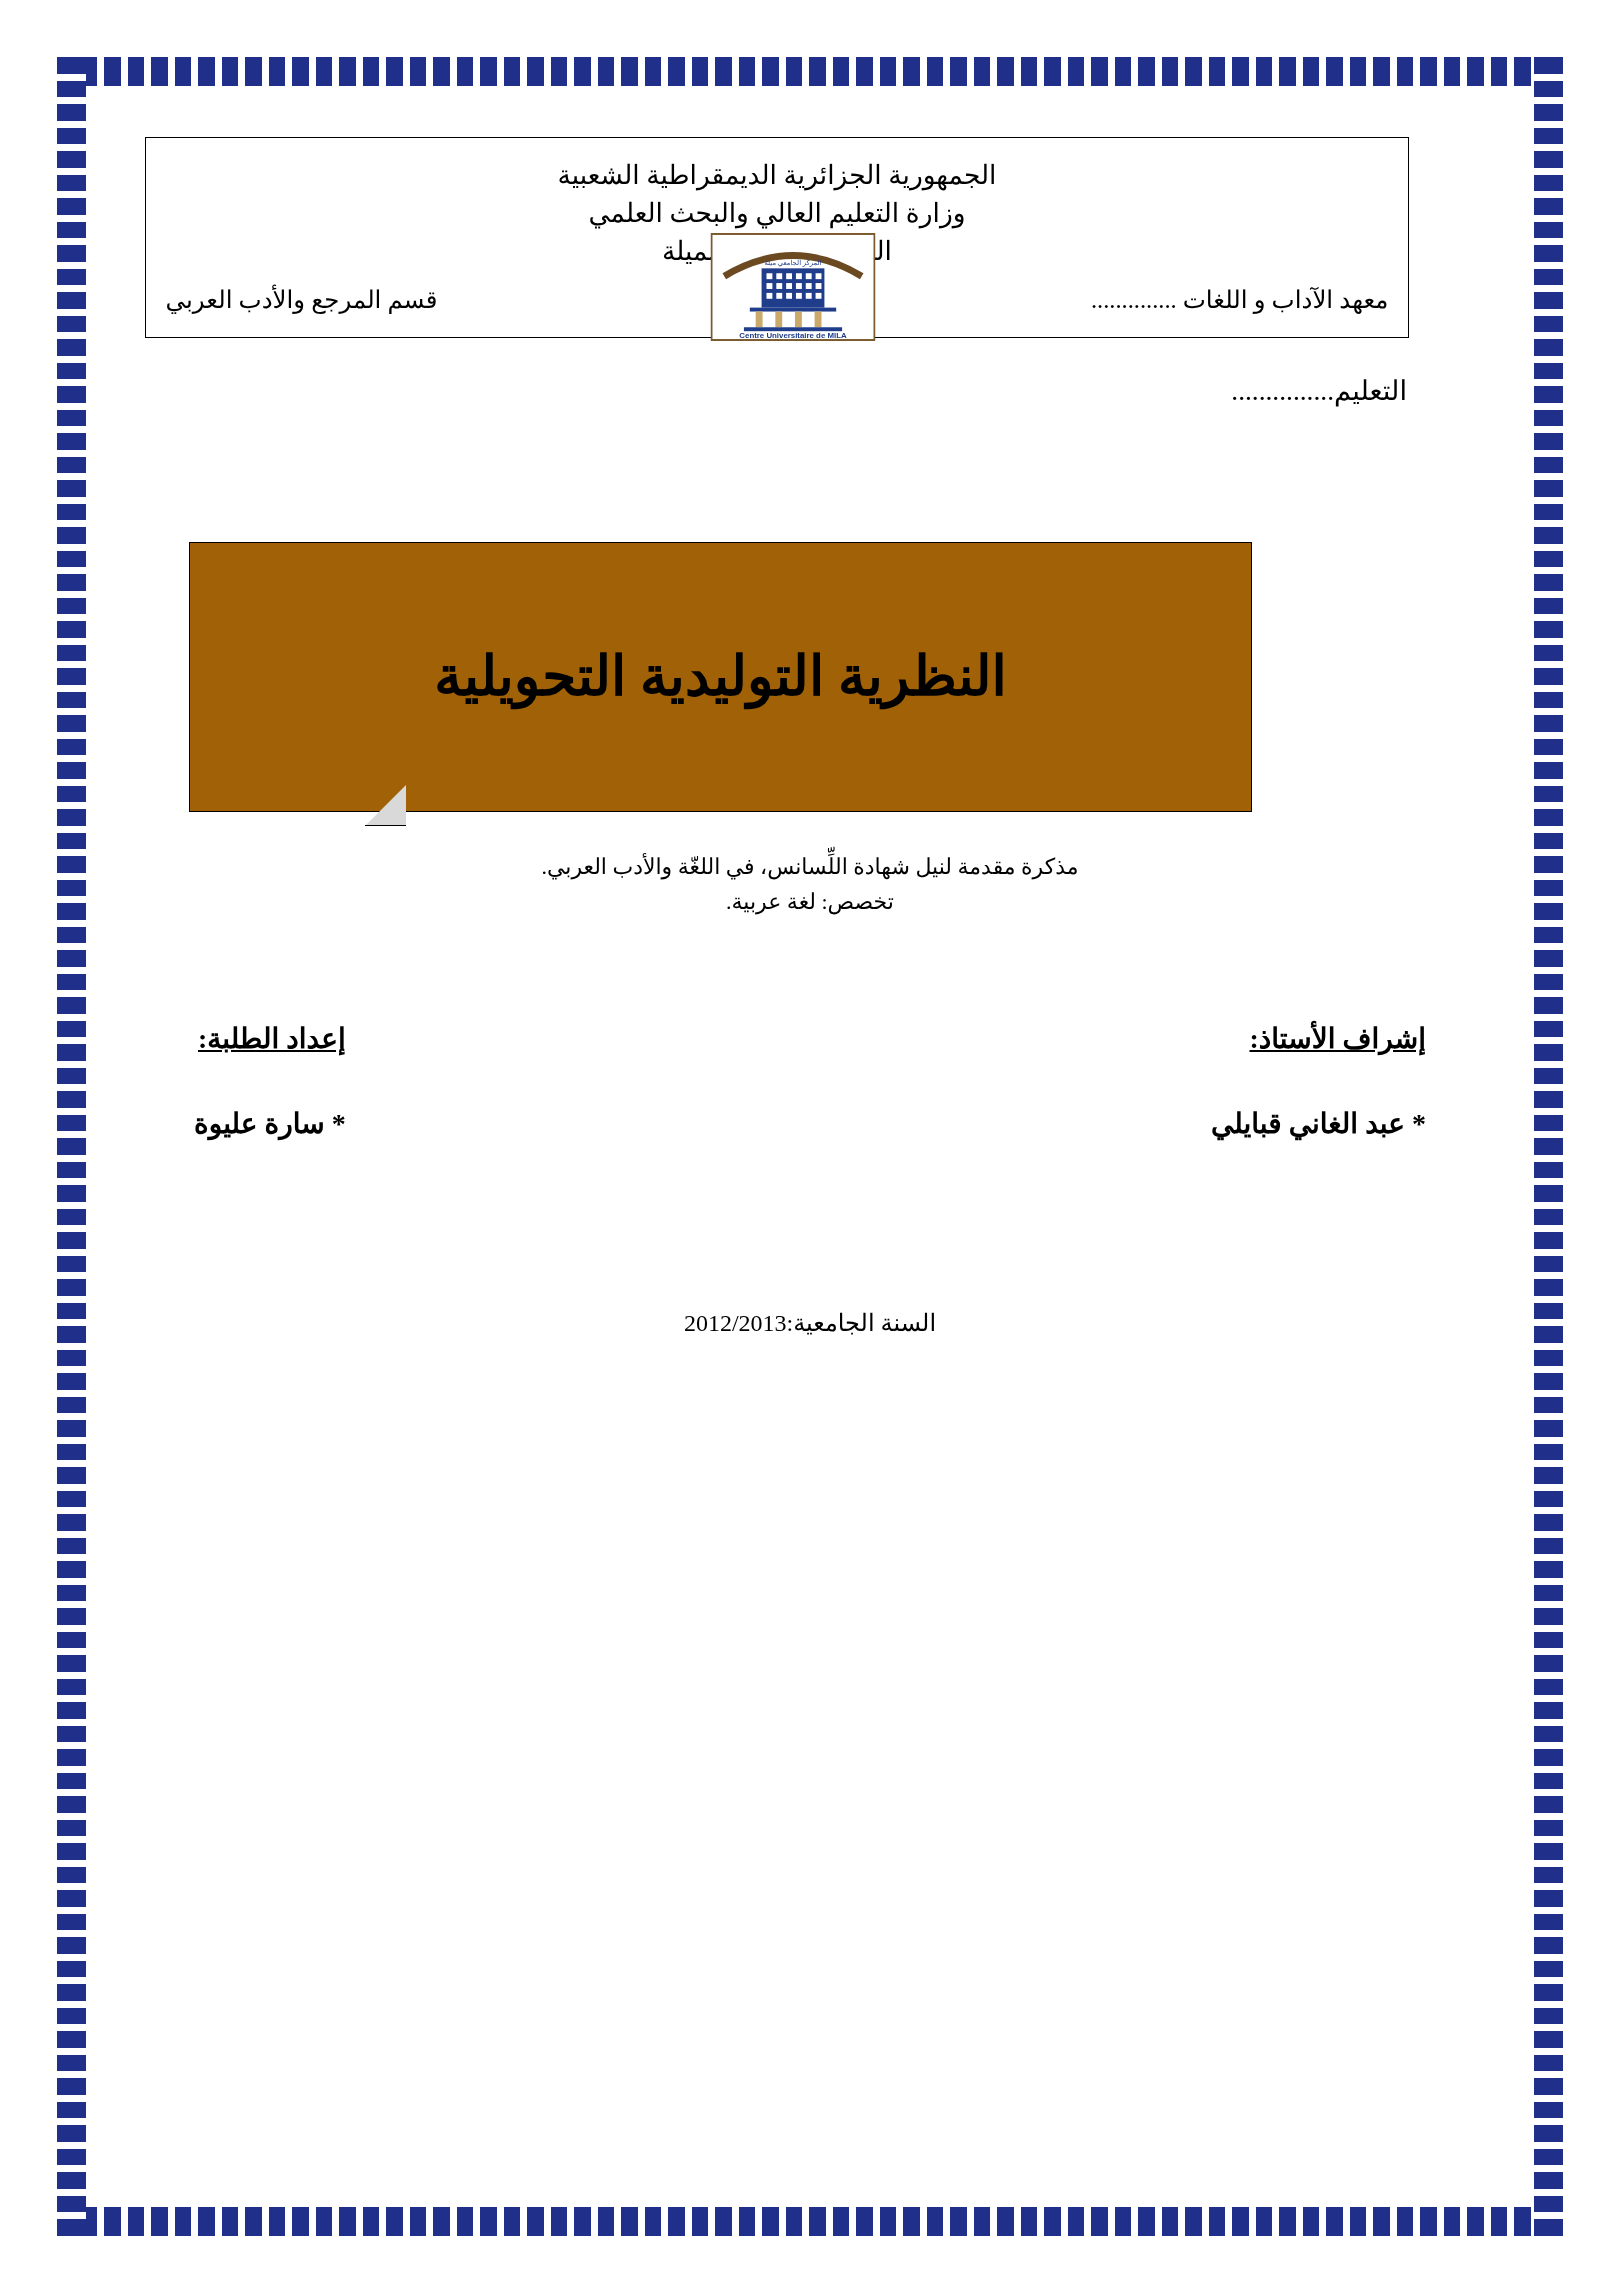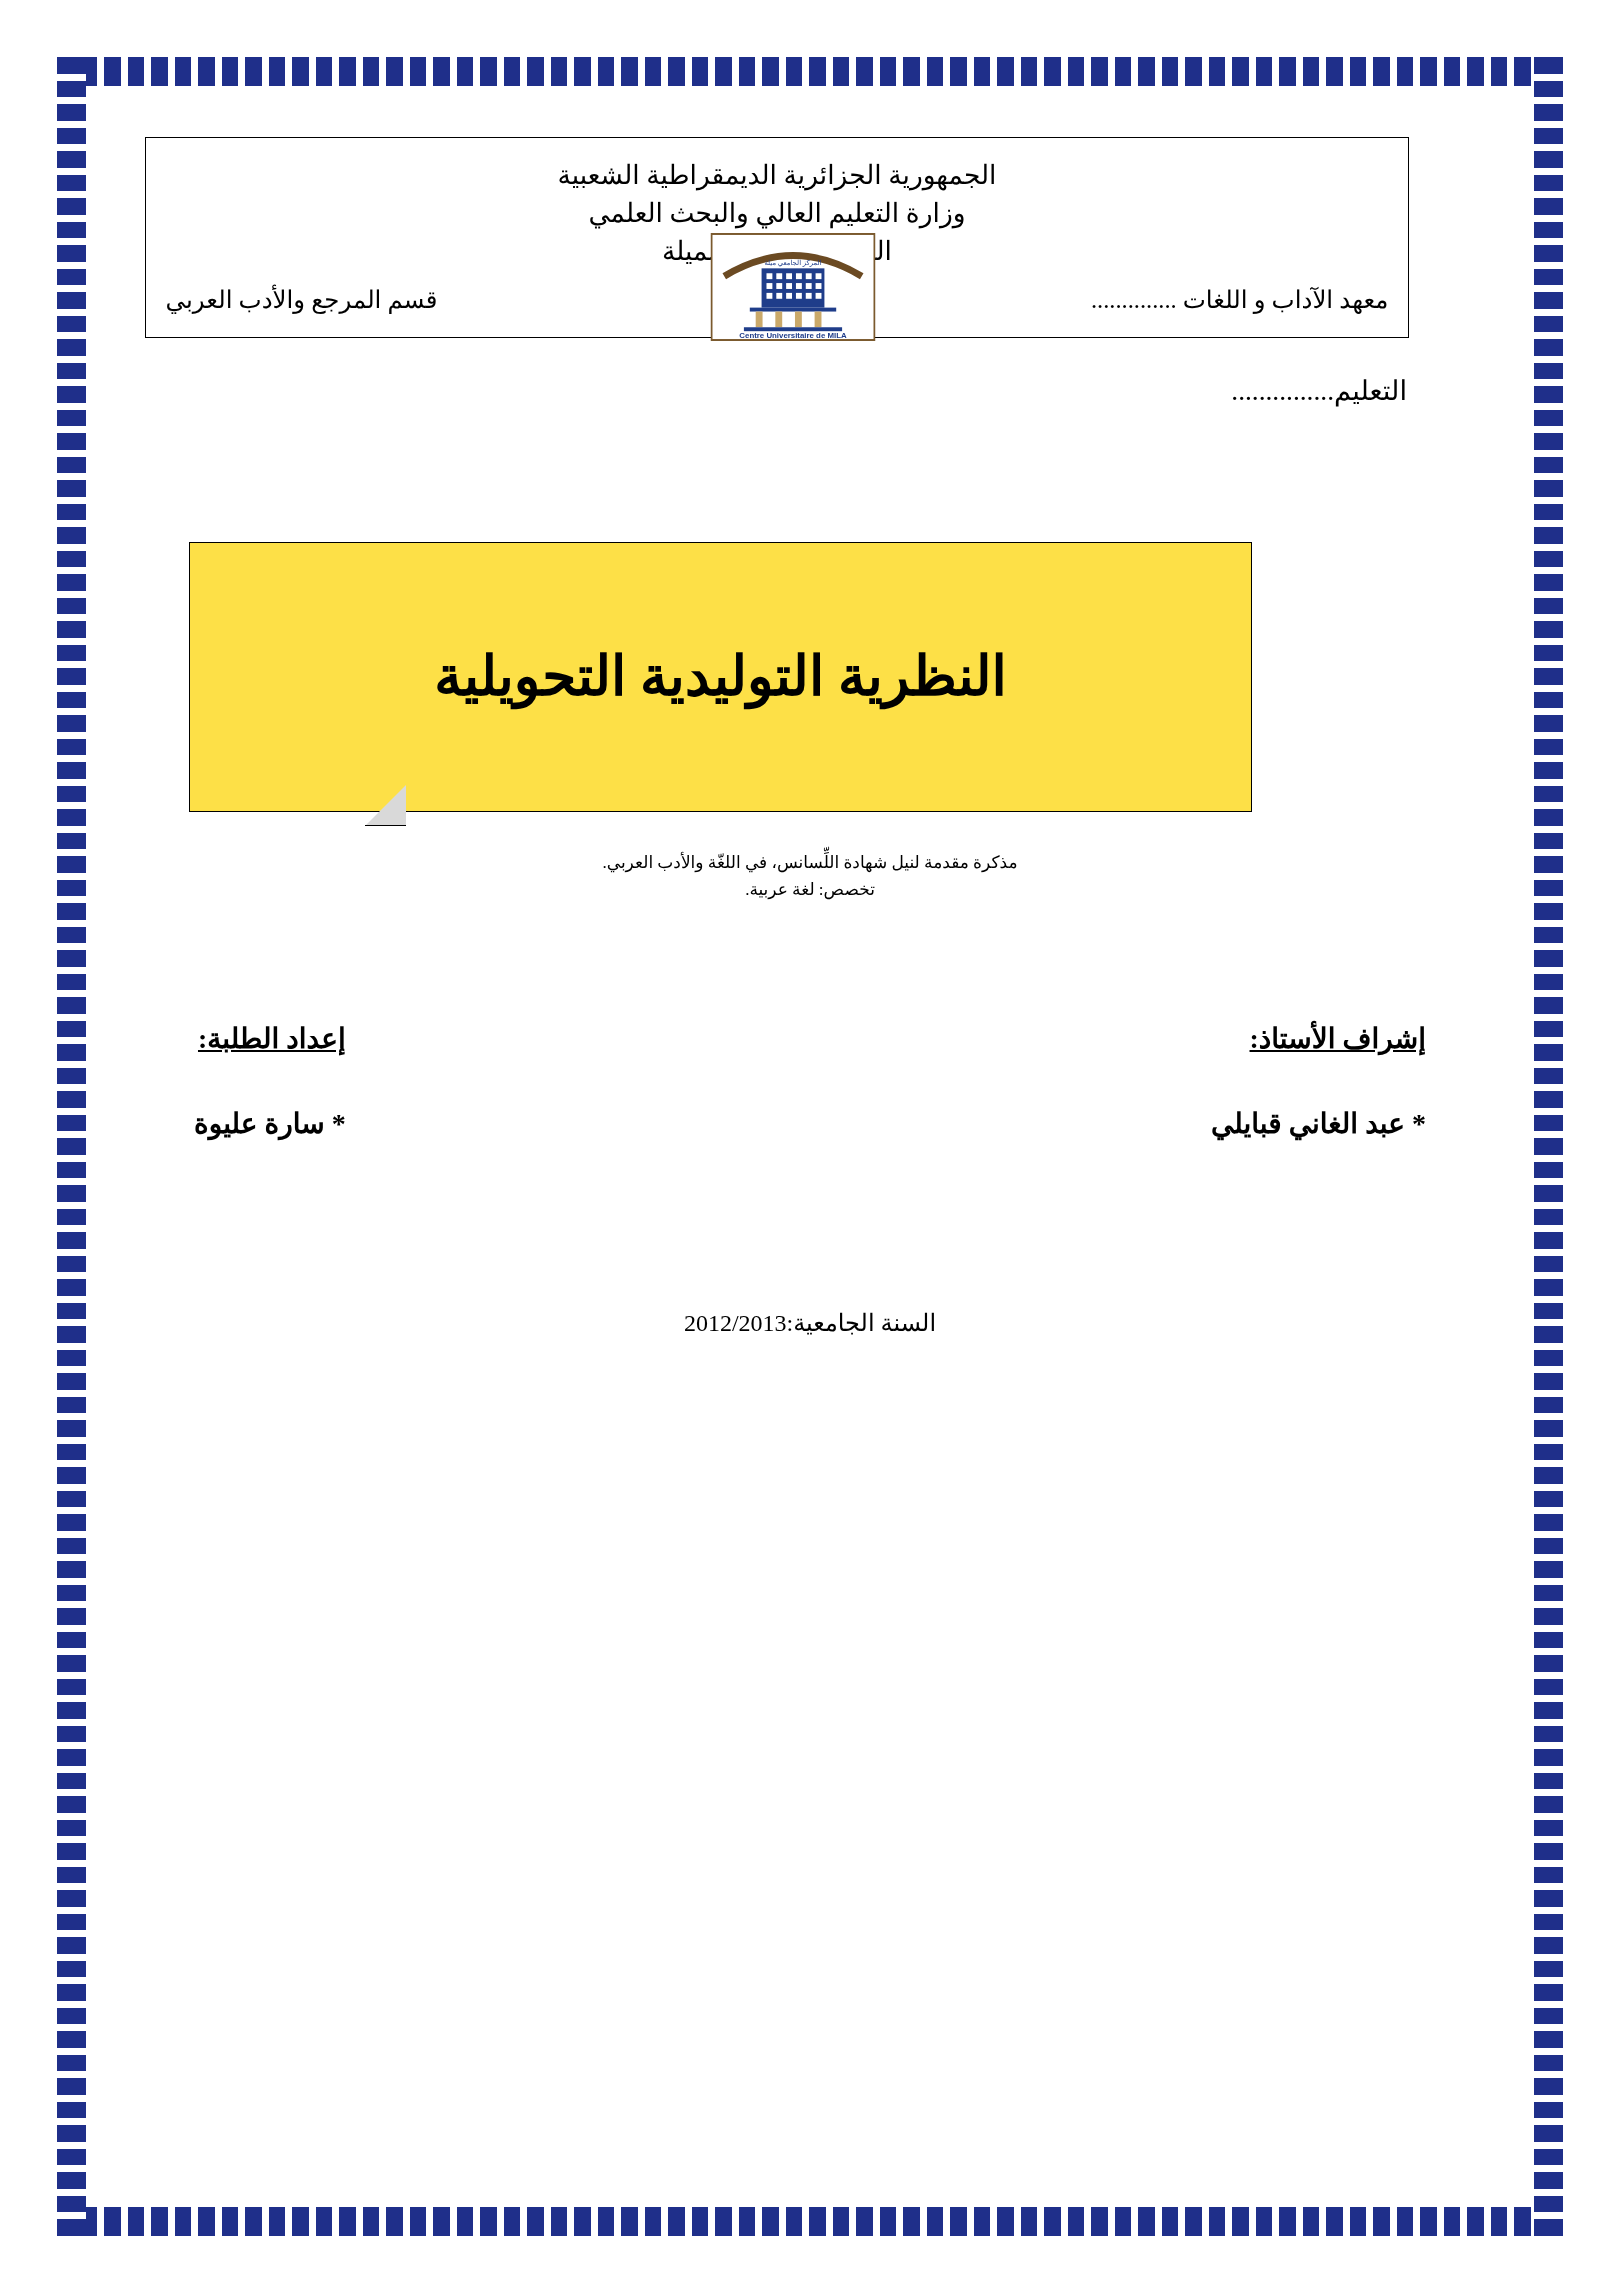--- a/index.html
+++ b/index.html
@@ -102,21 +102,21 @@
 
   
   .title-box {
     position: absolute;
     left: 103px;
     top: 456px;
     width: 1063px;
     height: 270px;
     border: 1px solid #000000;
     box-sizing: border-box;
-    background: #fde047;
+    background: #a16207;
     display: flex;
     align-items: center;
     justify-content: center;
   }
   .title-text {
     font-size: 55px;
     font-weight: bold;
     text-align: center;
     line-height: 1.45;
     padding: 0 39px;
@@ -142,21 +142,21 @@
     z-index: 5;
   }
 
   
   .subtitle {
     position: absolute;
     left: 0;
     right: 0;
     top: 763px;
     text-align: center;
-    font-size: 17px;
+    font-size: 22px;
     line-height: 1.6;
   }
 
   
   .credits {
     position: absolute;
     left: 108px;
     right: 108px;
     top: 936px;
     display: flex;

